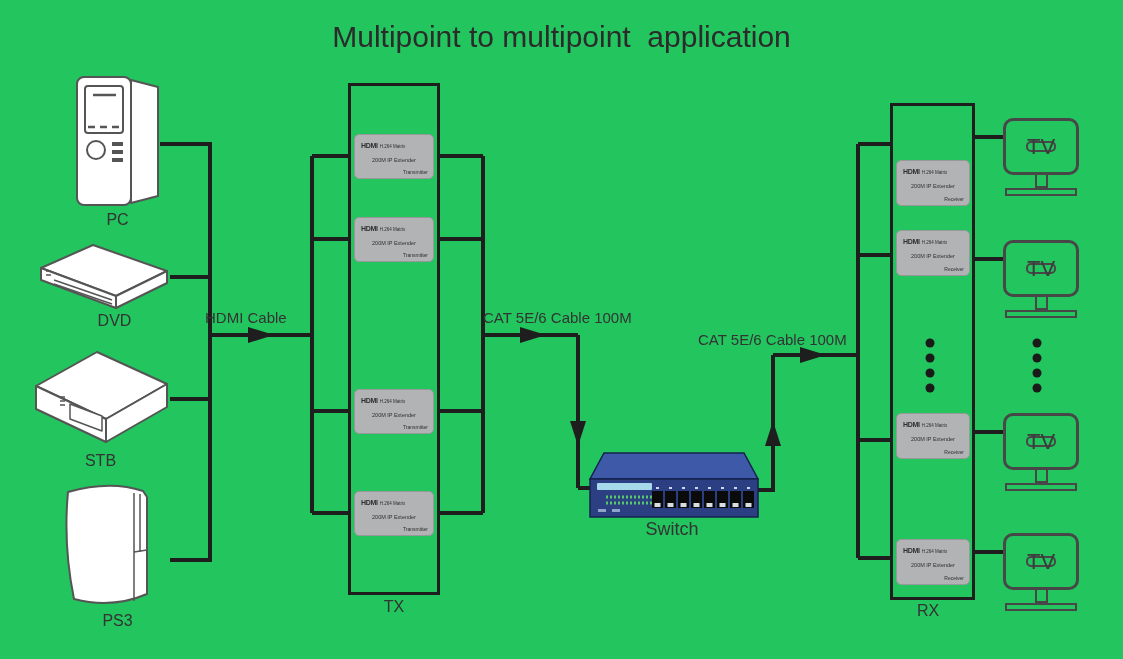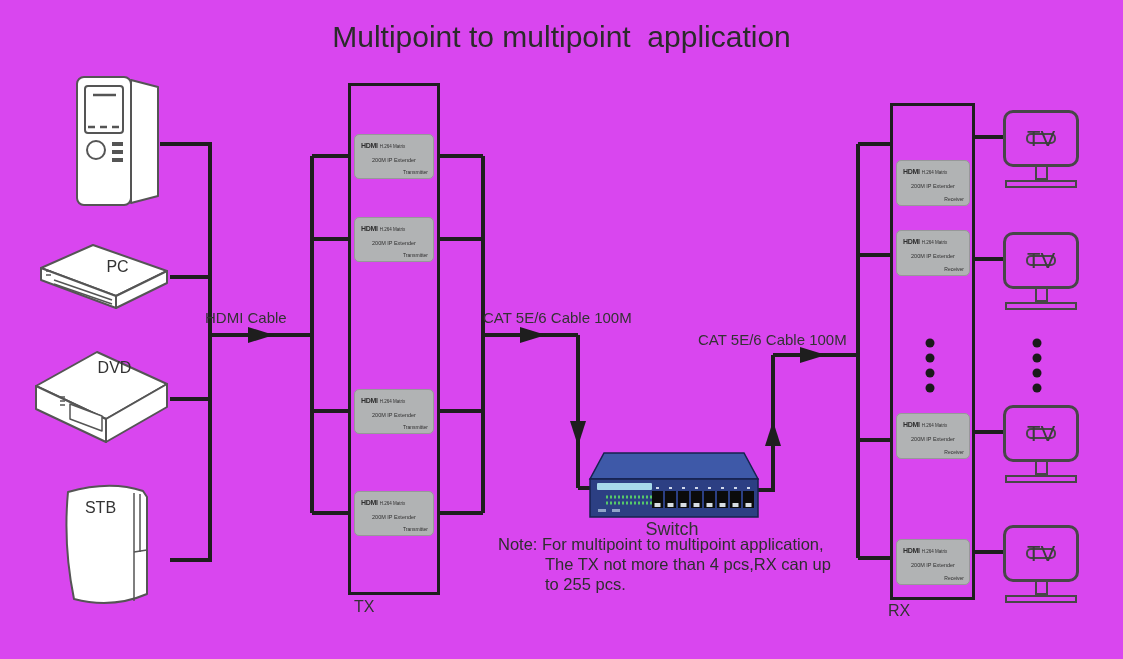--- a/index.html
+++ b/index.html
@@ -1,36 +1,36 @@
 <!DOCTYPE html>
 <html><head>
 <meta charset="utf-8">
 <style>
   html,body{margin:0;padding:0;background:#fff;}
-  #canvas{position:relative;width:1123px;height:659px;background:#d946ef;overflow:hidden;
+  #canvas{position:relative;width:1123px;height:659px;background:#22c55e;overflow:hidden;
           font-family:"Liberation Sans", sans-serif;color:#2a2a2a;}
   #artwork{position:absolute;left:0;top:0;z-index:1;}
   .ovl{position:absolute;z-index:2;}
   .title{left:0;top:20px;width:1123px;text-align:center;font-size:30px;white-space:pre;color:#2b2b2b;}
-  .dev-label{font-size:16px;text-align:center;width:85px;color:#333;margin-top:47px;}
+  .dev-label{font-size:16px;text-align:center;width:85px;color:#333;}
   .cable-label{font-size:15px;color:#333;white-space:nowrap;}
-  .grp-label{font-size:16px;text-align:left;width:80px;color:#333;}
+  .grp-label{font-size:16px;text-align:center;width:80px;color:#333;}
   .switch-label{font-size:18px;text-align:center;width:100px;color:#333;}
   .group-box{position:absolute;z-index:2;border:3px solid #1e1e1e;background:transparent;box-sizing:border-box;}
   
   .unit{position:absolute;z-index:3;background:#b1b3b4;border:1px solid #979899;border-radius:5px;
         color:#2f2f2f;box-sizing:border-box;}
   .unit-brand-row{padding:4px 0 0 6px;line-height:7px;white-space:nowrap;}
   .unit-brand{font-weight:bold;font-size:7px;letter-spacing:-0.3px;}
   .unit-codec{font-size:4.5px;margin-left:2px;}
   .unit-model{text-align:center;font-size:5.5px;margin-top:7px;}
   .unit-role{position:absolute;right:5px;bottom:3px;font-size:5px;}
   
   .tv{position:absolute;z-index:3;width:76px;}
-  .tv-screen-outer{width:76px;height:57px;border:3px solid #474747;border-radius:10px;padding:20px;box-sizing:border-box;}
+  .tv-screen-outer{width:76px;height:57px;border:3px solid #474747;border-radius:10px;padding:20px;box-sizing:border-box;margin-top:8px;}
   .tv-screen-inner{width:100%;height:100%;border:2px solid #474747;border-radius:5px;box-sizing:border-box;
                    display:flex;align-items:center;justify-content:center;font-size:22px;color:#3c3c3c;}
   .tv-neck{width:13px;height:13px;border:2px solid #474747;border-top:none;margin:0 auto;box-sizing:border-box;}
   .tv-base{width:72px;height:8px;border:2px solid #474747;margin:0 auto;box-sizing:border-box;}
   .note{left:498px;top:534px;font-size:16.5px;line-height:20px;color:#2e2e2e;}
   .note .indent{margin-left:47px;}
 </style>
 </head>
 <body>
 
@@ -241,19 +241,14 @@
   <div class="tv" style="left:1003px;top:525px">
     <div class="tv-screen-outer">
         <div class="tv-screen-inner">
           <span>TV</span>
         </div>
       </div>
     <div class="tv-neck"></div>
     <div class="tv-base"></div>
   </div>
 
-  <div class="ovl note">
-    <div>Note: For multipoint to multipoint application,</div>
-    <div class="indent">The TX not more than 4 pcs,RX can up</div>
-    <div class="indent">to 255 pcs.</div>
-  </div>
 
 </div>
 
 </body></html>

